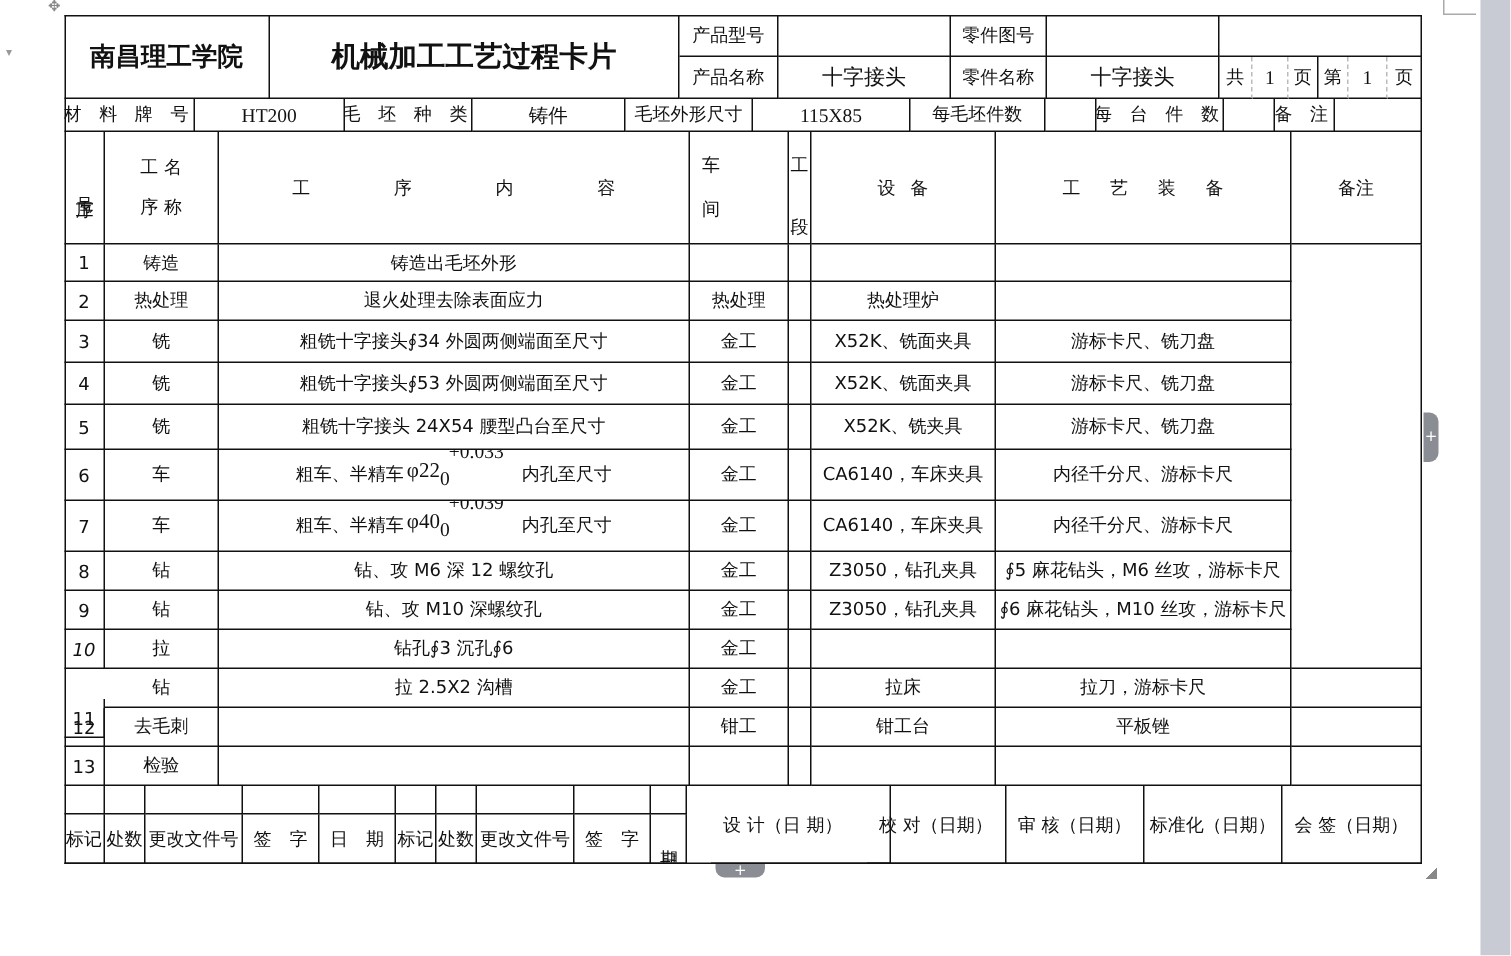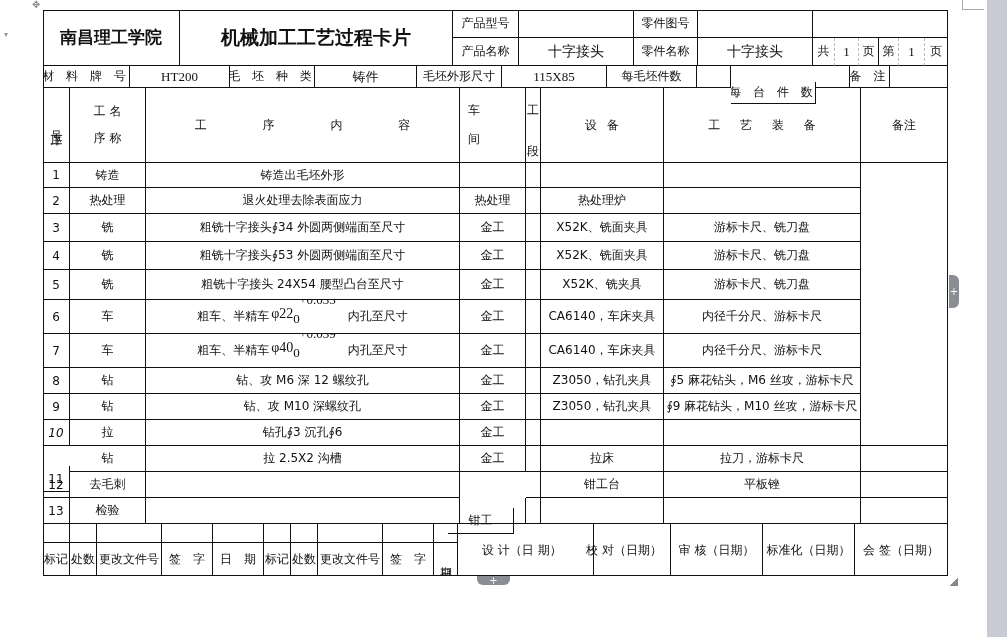--- a/index.html
+++ b/index.html
@@ -64,21 +64,21 @@
 <div class="cell" style="left:925px;top:38px;width:23px;height:28px;">页</div>
 
 <div class="cell spaced" style="left:43px;top:66px;width:87px;height:22px;">材 料 牌 号</div>
 <div class="cell serif" style="left:130px;top:66px;width:100px;height:22px;">HT200</div>
 <div class="cell spaced" style="left:230px;top:66px;width:85px;height:22px;">毛 坯 种 类</div>
 <div class="cell" style="left:315px;top:66px;width:102px;height:22px;font-size:13px;">铸件</div>
 <div class="cell" style="left:417px;top:66px;width:85px;height:22px;">毛坯外形尺寸</div>
 <div class="cell serif" style="left:502px;top:66px;width:105px;height:22px;">115X85</div>
 <div class="cell" style="left:607px;top:66px;width:90px;height:22px;">每毛坯件数</div>
 <div class="cell" style="left:697px;top:66px;width:34px;height:22px;"></div>
-<div class="cell spaced" style="left:731px;top:82px;width:85px;height:22px;">每 台 件 数</div>
+<div class="cell spaced" style="left:731px;top:66px;width:85px;height:22px;">每 台 件 数</div>
 <div class="cell" style="left:816px;top:66px;width:34px;height:22px;"></div>
 <div class="cell spaced" style="left:850px;top:66px;width:40px;height:22px;">备 注</div>
 <div class="cell" style="left:890px;top:66px;width:58px;height:22px;"></div>
 
 <div class="cell" style="left:43px;top:88px;width:27px;height:75px;">
   <span class="vert">工序号</span>
 </div>
 <div class="cell" style="left:70px;top:88px;width:76px;height:75px;flex-direction:column;gap:10px;">
   <span>工 名</span>
   <span>序 称</span>
@@ -168,39 +168,39 @@
     <div class="cell" style="left: 460px; top: 368px; width: 66px; height: 26px;">金工</div>
     <div class="cell" style="left: 526px; top: 368px; width: 15px; height: 26px;"></div>
     <div class="cell" style="left: 541px; top: 368px; width: 123px; height: 26px;">Z3050，钻孔夹具</div>
     <div class="cell" style="left: 664px; top: 368px; width: 197px; height: 26px;">∮5 麻花钻头，M6 丝攻，游标卡尺</div>
     <div class="cell" style="left: 43px; top: 394px; width: 27px; height: 26px;">9</div>
     <div class="cell" style="left: 70px; top: 394px; width: 76px; height: 26px;">钻</div>
     <div class="cell" style="left: 146px; top: 394px; width: 314px; height: 26px;">钻、攻 M10 深螺纹孔</div>
     <div class="cell" style="left: 460px; top: 394px; width: 66px; height: 26px;">金工</div>
     <div class="cell" style="left: 526px; top: 394px; width: 15px; height: 26px;"></div>
     <div class="cell" style="left: 541px; top: 394px; width: 123px; height: 26px;">Z3050，钻孔夹具</div>
-    <div class="cell" style="left: 664px; top: 394px; width: 197px; height: 26px;">∮9 麻花钻头，M10 丝攻，游标卡尺</div>
+    <div class="cell" style="left: 664px; top: 394px; width: 197px; height: 26px;">∮6 麻花钻头，M10 丝攻，游标卡尺</div>
     <div class="cell" style="left: 43px; top: 420px; width: 27px; height: 26px; font-style: italic;">10</div>
     <div class="cell" style="left: 70px; top: 420px; width: 76px; height: 26px;">拉</div>
     <div class="cell" style="left: 146px; top: 420px; width: 314px; height: 26px;">钻孔∮3 沉孔∮6</div>
     <div class="cell" style="left: 460px; top: 420px; width: 66px; height: 26px;">金工</div>
     <div class="cell" style="left: 526px; top: 420px; width: 15px; height: 26px;"></div>
     <div class="cell" style="left: 541px; top: 420px; width: 123px; height: 26px;"></div>
     <div class="cell" style="left: 664px; top: 420px; width: 197px; height: 26px;"></div>
     <div class="cell" style="left: 43px; top: 446px; width: 27px; height: 26px; margin-top: 20px;">11</div>
     <div class="cell" style="left: 70px; top: 446px; width: 76px; height: 26px;">钻</div>
     <div class="cell" style="left: 146px; top: 446px; width: 314px; height: 26px;">拉 2.5X2 沟槽</div>
     <div class="cell" style="left: 460px; top: 446px; width: 66px; height: 26px;">金工</div>
     <div class="cell" style="left: 526px; top: 446px; width: 15px; height: 26px;"></div>
     <div class="cell" style="left: 541px; top: 446px; width: 123px; height: 26px;">拉床</div>
     <div class="cell" style="left: 664px; top: 446px; width: 197px; height: 26px;">拉刀，游标卡尺</div>
     <div class="cell" style="left: 43px; top: 472px; width: 27px; height: 26px;">12</div>
     <div class="cell" style="left: 70px; top: 472px; width: 76px; height: 26px;">去毛刺</div>
     <div class="cell" style="left: 146px; top: 472px; width: 314px; height: 26px;"></div>
-    <div class="cell" style="left: 448px; top: 472px; width: 66px; height: 26px; margin-top: 36px;">钳工</div>
+    <div class="cell" style="left: 460px; top: 472px; width: 66px; height: 26px;">钳工</div>
     <div class="cell" style="left: 526px; top: 472px; width: 15px; height: 26px;"></div>
     <div class="cell" style="left: 541px; top: 472px; width: 123px; height: 26px;">钳工台</div>
     <div class="cell" style="left: 664px; top: 472px; width: 197px; height: 26px;">平板锉</div>
     <div class="cell" style="left: 43px; top: 498px; width: 27px; height: 26px;">13</div>
     <div class="cell" style="left: 70px; top: 498px; width: 76px; height: 26px;">检验</div>
     <div class="cell" style="left: 146px; top: 498px; width: 314px; height: 26px;"></div>
     <div class="cell" style="left: 460px; top: 498px; width: 66px; height: 26px;"></div>
     <div class="cell" style="left: 526px; top: 498px; width: 15px; height: 26px;"></div>
     <div class="cell" style="left: 541px; top: 498px; width: 123px; height: 26px;"></div>
     <div class="cell" style="left: 664px; top: 498px; width: 197px; height: 26px;"></div>

